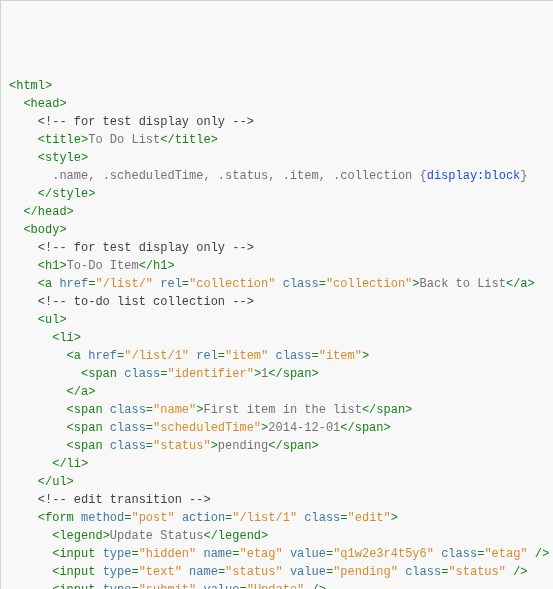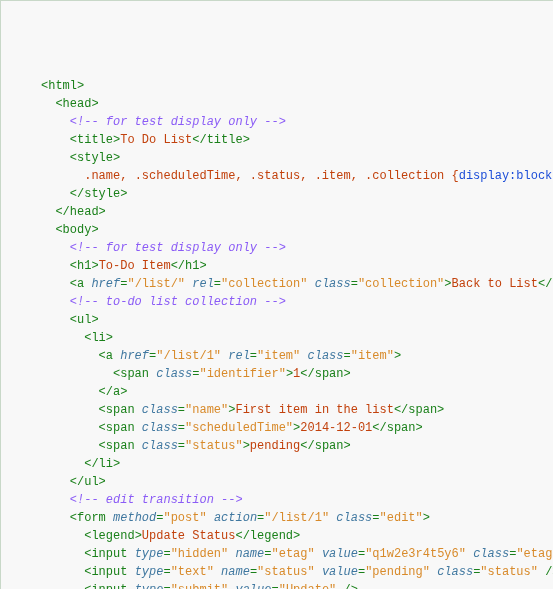--- a/index.html
+++ b/index.html
@@ -14,26 +14,26 @@
     font-size: 12px;
     line-height: 18px;
     box-sizing: border-box;
     border-left: 1px solid #c8d8c8;
     border-top: 1px solid #c8d8c8;
     padding: 4px 0 0 8px;
     white-space: pre;
     overflow: hidden;
   }
   .t  { color: #1a801a; }  
-  .a  { color: #4078a0; font-style: italic; }  
+  .a  { color: #4078a0; }  
   .s  { color: #d88a2a; }  
-  .c  { color: #8b5cf6; font-style: italic; }  
-  .x  { color: #c2410c; }  
+  .c  { color: #404040; }  
+  .x  { color: #737373; }  
   .hl { color: #1d4ed8; }  
-  .line { display: block; margin-left: 32px; }
+  .line { display: block; }
 </style>
 </head>
 <body>
 
 
 
 <div id="code-container"><span class="line"><span class="t">&lt;html&gt;</span></span><span class="line">  <span class="t">&lt;head&gt;</span></span><span class="line">    <span class="c">&lt;!-- for test display only --&gt;</span></span><span class="line">    <span class="t">&lt;title&gt;</span><span class="x">To Do List</span><span class="t">&lt;/title&gt;</span></span><span class="line">    <span class="t">&lt;style&gt;</span></span><span class="line">      <span class="x">.name, .scheduledTime, .status, .item, .collection {</span><span class="hl">display:block</span><span class="x">}</span></span><span class="line">    <span class="t">&lt;/style&gt;</span></span><span class="line">  <span class="t">&lt;/head&gt;</span></span><span class="line">  <span class="t">&lt;body&gt;</span></span><span class="line">    <span class="c">&lt;!-- for test display only --&gt;</span></span><span class="line">    <span class="t">&lt;h1&gt;</span><span class="x">To-Do Item</span><span class="t">&lt;/h1&gt;</span></span><span class="line">    <span class="t">&lt;a </span><span class="a">href</span><span class="t">=</span><span class="s">"/list/"</span><span class="t"> </span><span class="a">rel</span><span class="t">=</span><span class="s">"collection"</span><span class="t"> </span><span class="a">class</span><span class="t">=</span><span class="s">"collection"</span><span class="t">&gt;</span><span class="x">Back to List</span><span class="t">&lt;/a&gt;</span></span><span class="line">    <span class="c">&lt;!-- to-do list collection --&gt;</span></span><span class="line">    <span class="t">&lt;ul&gt;</span></span><span class="line">      <span class="t">&lt;li&gt;</span></span><span class="line">        <span class="t">&lt;a </span><span class="a">href</span><span class="t">=</span><span class="s">"/list/1"</span><span class="t"> </span><span class="a">rel</span><span class="t">=</span><span class="s">"item"</span><span class="t"> </span><span class="a">class</span><span class="t">=</span><span class="s">"item"</span><span class="t">&gt;</span></span><span class="line">          <span class="t">&lt;span </span><span class="a">class</span><span class="t">=</span><span class="s">"identifier"</span><span class="t">&gt;</span><span class="x">1</span><span class="t">&lt;/span&gt;</span></span><span class="line">        <span class="t">&lt;/a&gt;</span></span><span class="line">        <span class="t">&lt;span </span><span class="a">class</span><span class="t">=</span><span class="s">"name"</span><span class="t">&gt;</span><span class="x">First item in the list</span><span class="t">&lt;/span&gt;</span></span><span class="line">        <span class="t">&lt;span </span><span class="a">class</span><span class="t">=</span><span class="s">"scheduledTime"</span><span class="t">&gt;</span><span class="x">2014-12-01</span><span class="t">&lt;/span&gt;</span></span><span class="line">        <span class="t">&lt;span </span><span class="a">class</span><span class="t">=</span><span class="s">"status"</span><span class="t">&gt;</span><span class="x">pending</span><span class="t">&lt;/span&gt;</span></span><span class="line">      <span class="t">&lt;/li&gt;</span></span><span class="line">    <span class="t">&lt;/ul&gt;</span></span><span class="line">    <span class="c">&lt;!-- edit transition --&gt;</span></span><span class="line">    <span class="t">&lt;form </span><span class="a">method</span><span class="t">=</span><span class="s">"post"</span><span class="t"> </span><span class="a">action</span><span class="t">=</span><span class="s">"/list/1"</span><span class="t"> </span><span class="a">class</span><span class="t">=</span><span class="s">"edit"</span><span class="t">&gt;</span></span><span class="line">      <span class="t">&lt;legend&gt;</span><span class="x">Update Status</span><span class="t">&lt;/legend&gt;</span></span><span class="line">      <span class="t">&lt;input </span><span class="a">type</span><span class="t">=</span><span class="s">"hidden"</span><span class="t"> </span><span class="a">name</span><span class="t">=</span><span class="s">"etag"</span><span class="t"> </span><span class="a">value</span><span class="t">=</span><span class="s">"q1w2e3r4t5y6"</span><span class="t"> </span><span class="a">class</span><span class="t">=</span><span class="s">"etag"</span><span class="t"> /&gt;</span></span><span class="line">      <span class="t">&lt;input </span><span class="a">type</span><span class="t">=</span><span class="s">"text"</span><span class="t"> </span><span class="a">name</span><span class="t">=</span><span class="s">"status"</span><span class="t"> </span><span class="a">value</span><span class="t">=</span><span class="s">"pending"</span><span class="t"> </span><span class="a">class</span><span class="t">=</span><span class="s">"status"</span><span class="t"> /&gt;</span></span><span class="line">      <span class="t">&lt;input </span><span class="a">type</span><span class="t">=</span><span class="s">"submit"</span><span class="t"> </span><span class="a">value</span><span class="t">=</span><span class="s">"Update"</span><span class="t"> /&gt;</span></span></div>
 
 
 

